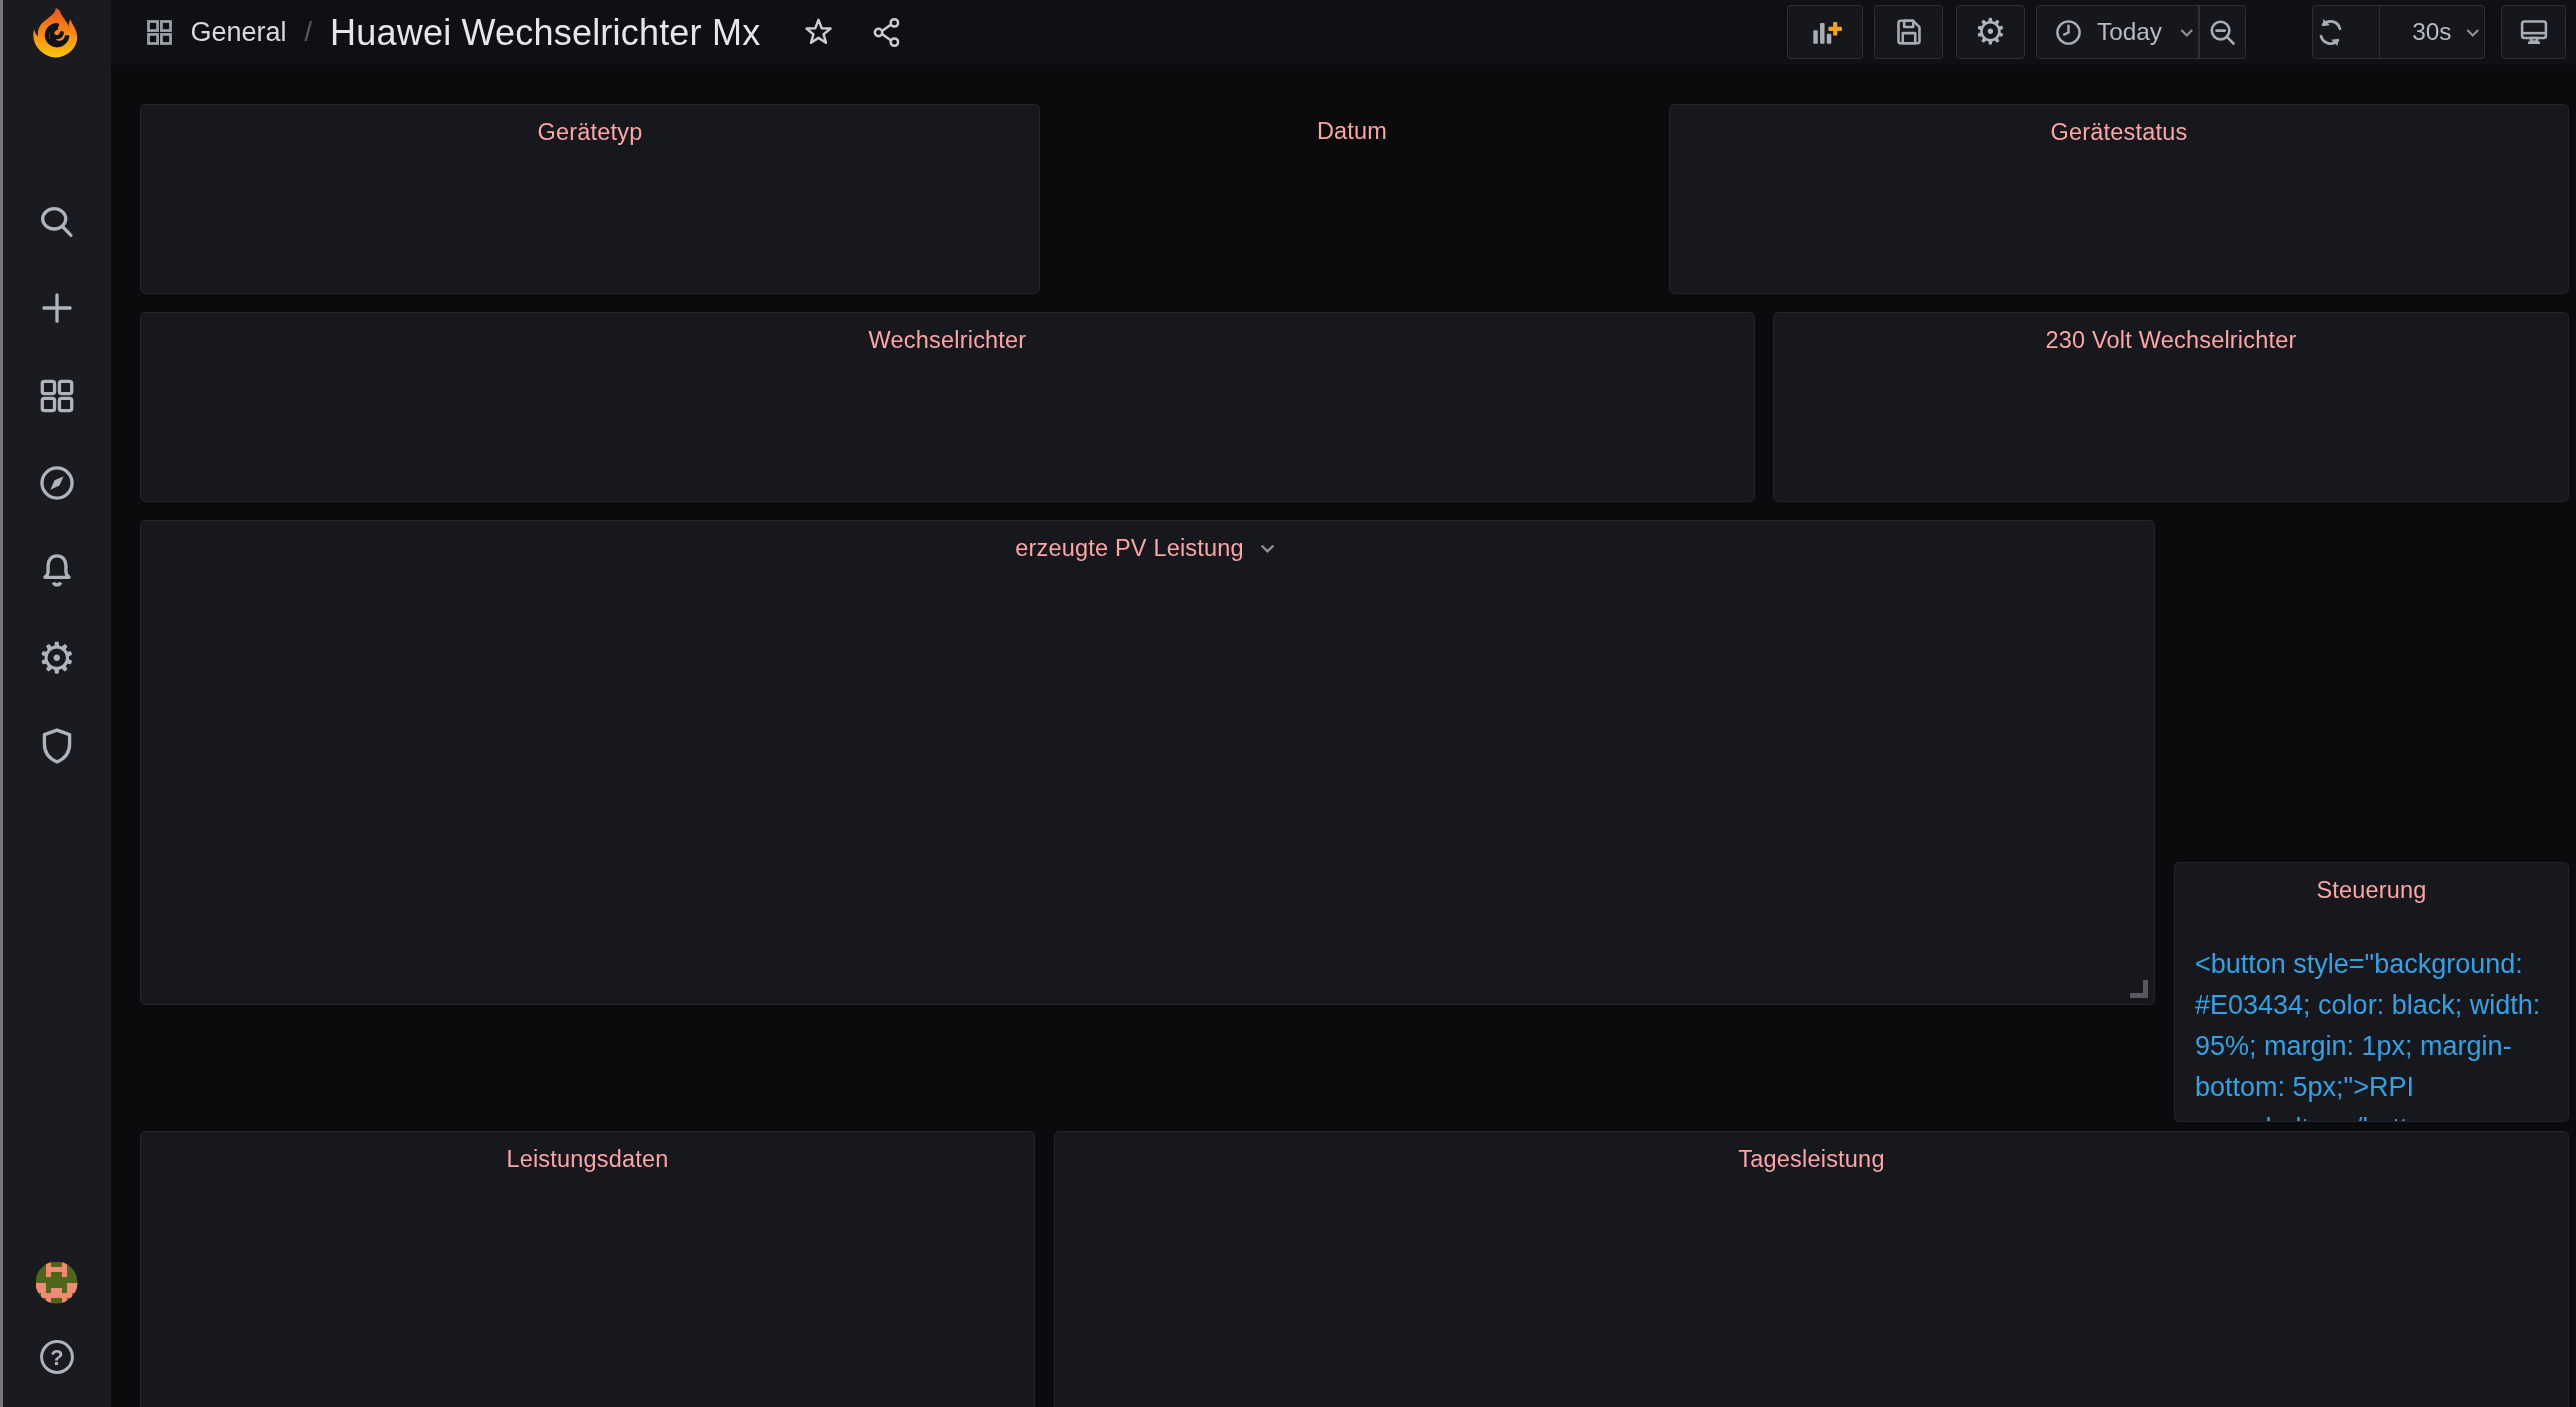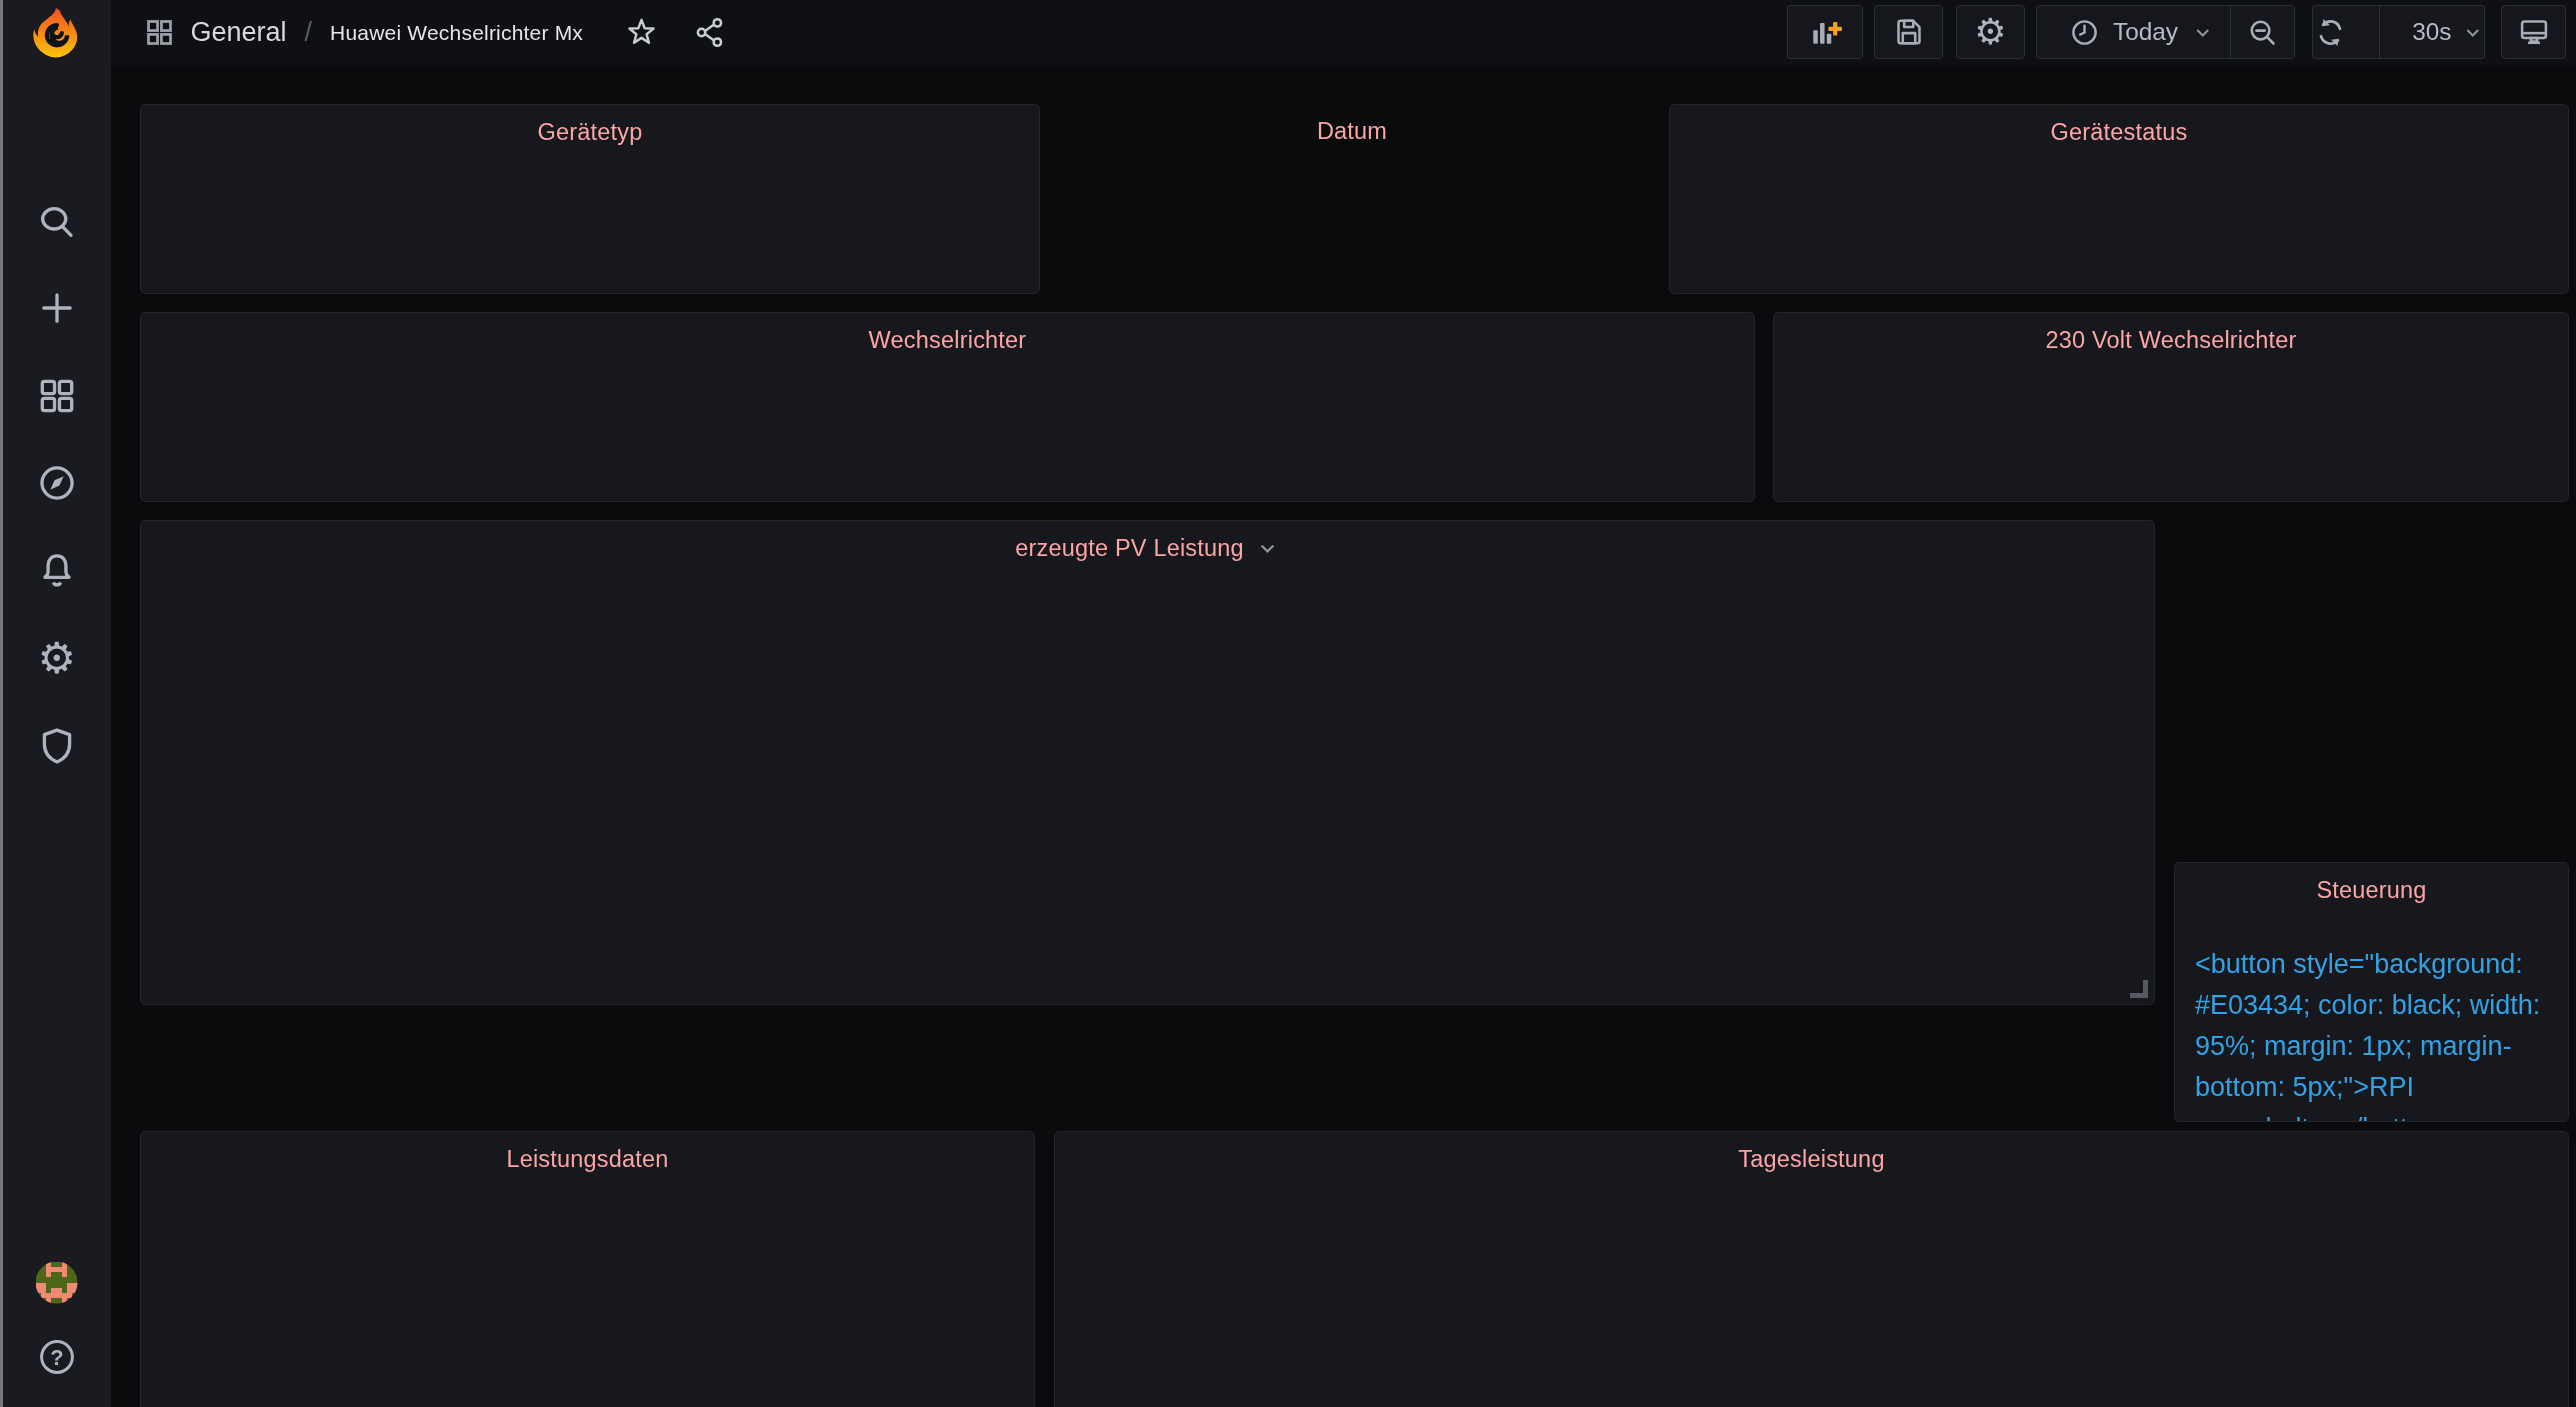--- a/index.html
+++ b/index.html
@@ -28,39 +28,39 @@
   .si-help{top:1357px;}
   .gear-glyph{font-size:43px;line-height:1;color:#aeb4bc;}
 
   
   .navbar{position:absolute;left:110px;top:0;width:2466px;height:65px;background:#0e1014;z-index:20;}
   .breadcrumb{position:absolute;left:33px;top:0;height:65px;display:flex;align-items:center;}
   .bc-icon{width:33px;height:33px;color:#9aa0a8;display:flex;}
   .bc-icon svg{width:33px;height:33px;}
   .bc-section{margin-left:14.5px;font-size:27px;color:#d8d9da;cursor:pointer;}
   .bc-sep{margin:0 18px;font-size:27px;color:#585d64;}
-  .bc-title{font-size:21px;font-weight:500;color:#e4e6e9;letter-spacing:0.2px;cursor:pointer;}
+  .bc-title{font-size:36px;font-weight:500;color:#e4e6e9;letter-spacing:0.2px;cursor:pointer;}
   .bc-star{margin-left:42px;width:33px;height:33px;color:#c9cdd2;cursor:pointer;}
   .bc-share{margin-left:36px;width:33px;height:33px;color:#c9cdd2;cursor:pointer;}
   .bc-star svg,.bc-share svg{width:33px;height:33px;}
 
   .btn{
     position:absolute;top:5.4px;height:54px;box-sizing:border-box;
     background:#15171c;border:1.8px solid #2c2f35;border-radius:3.6px;
     display:flex;align-items:center;justify-content:center;
     color:#a6adb5;cursor:pointer;z-index:25;
   }
   .btn svg{display:block;}
   .btn .lbl{font-size:24.4px;font-weight:500;color:#b6bcc3;}
   .grp-part{height:100%;display:flex;align-items:center;justify-content:center;}
   .grp-div{width:1.8px;height:100%;background:#2c2f35;}
   .b-add{left:1787px;width:76px;}
   .b-save{left:1874px;width:69px;}
   .b-gear{left:1956px;width:69px;}
-  .b-time{left:2036px;width:259px;justify-content:center;}
+  .b-time{left:2036px;width:210px;justify-content:center;}
   .b-refresh{left:2312px;width:173px;justify-content:flex-start;gap:32px;}
   .b-kiosk{left:2501px;width:65px;}
   .tp-left{width:192px;gap:12.7px;padding-left:16.3px;box-sizing:border-box;}
   .tp-right{width:62px;}
   .rf-left{width:63px;}
   .rf-right{width:106px;gap:9px;}
   .caret{color:#8e939a;}
 
   
   .panel{

